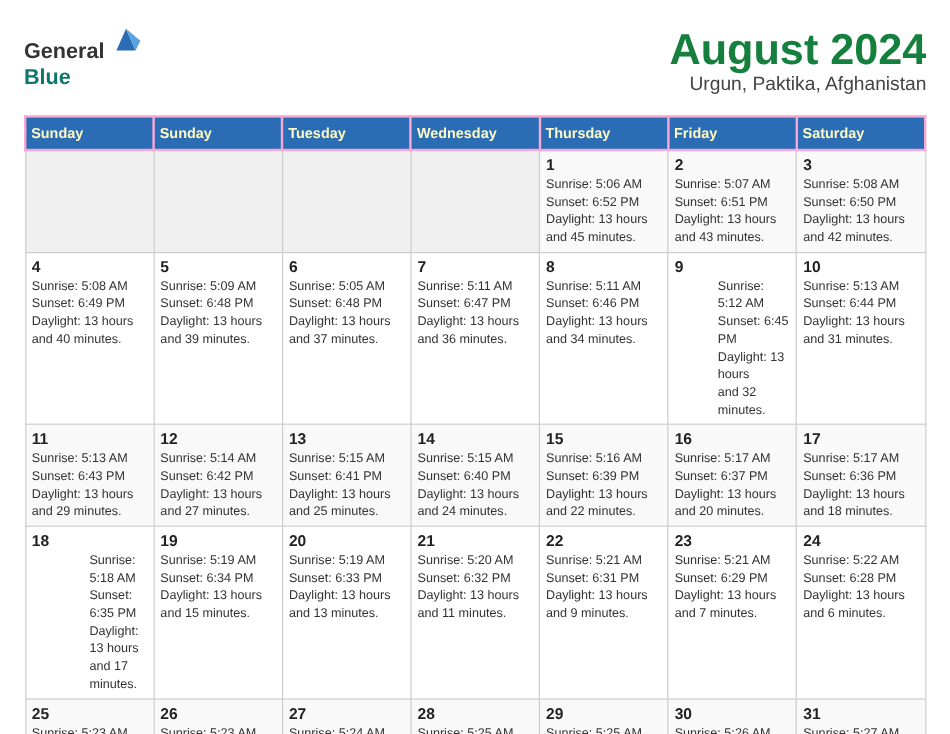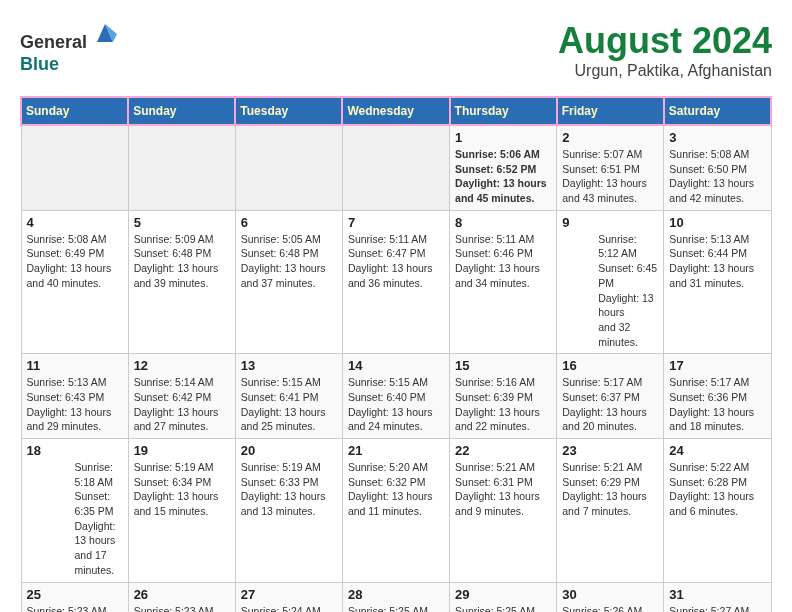--- a/index.html
+++ b/index.html
@@ -125,21 +125,21 @@
       </tr>
   </thead>
   <tbody id="calendar-body">
   <tr>
         <td class="empty-cell"></td>
         <td class="empty-cell"></td>
         <td class="empty-cell"></td>
         <td class="empty-cell"></td>
         <td>
           <span class="day-number">1</span>
-          <div class="day-info" style="white-space: pre-line; font-weight: bold;">Sunrise: 5:06 AM
+          <div class="day-info" style="white-space: pre-line;">Sunrise: 5:06 AM
 Sunset: 6:52 PM
 Daylight: 13 hours
 and 45 minutes.</div>
         </td>
         <td>
           <span class="day-number">2</span>
           <div class="day-info" style="white-space: pre-line;">Sunrise: 5:07 AM
 Sunset: 6:51 PM
 Daylight: 13 hours
 and 43 minutes.</div>

